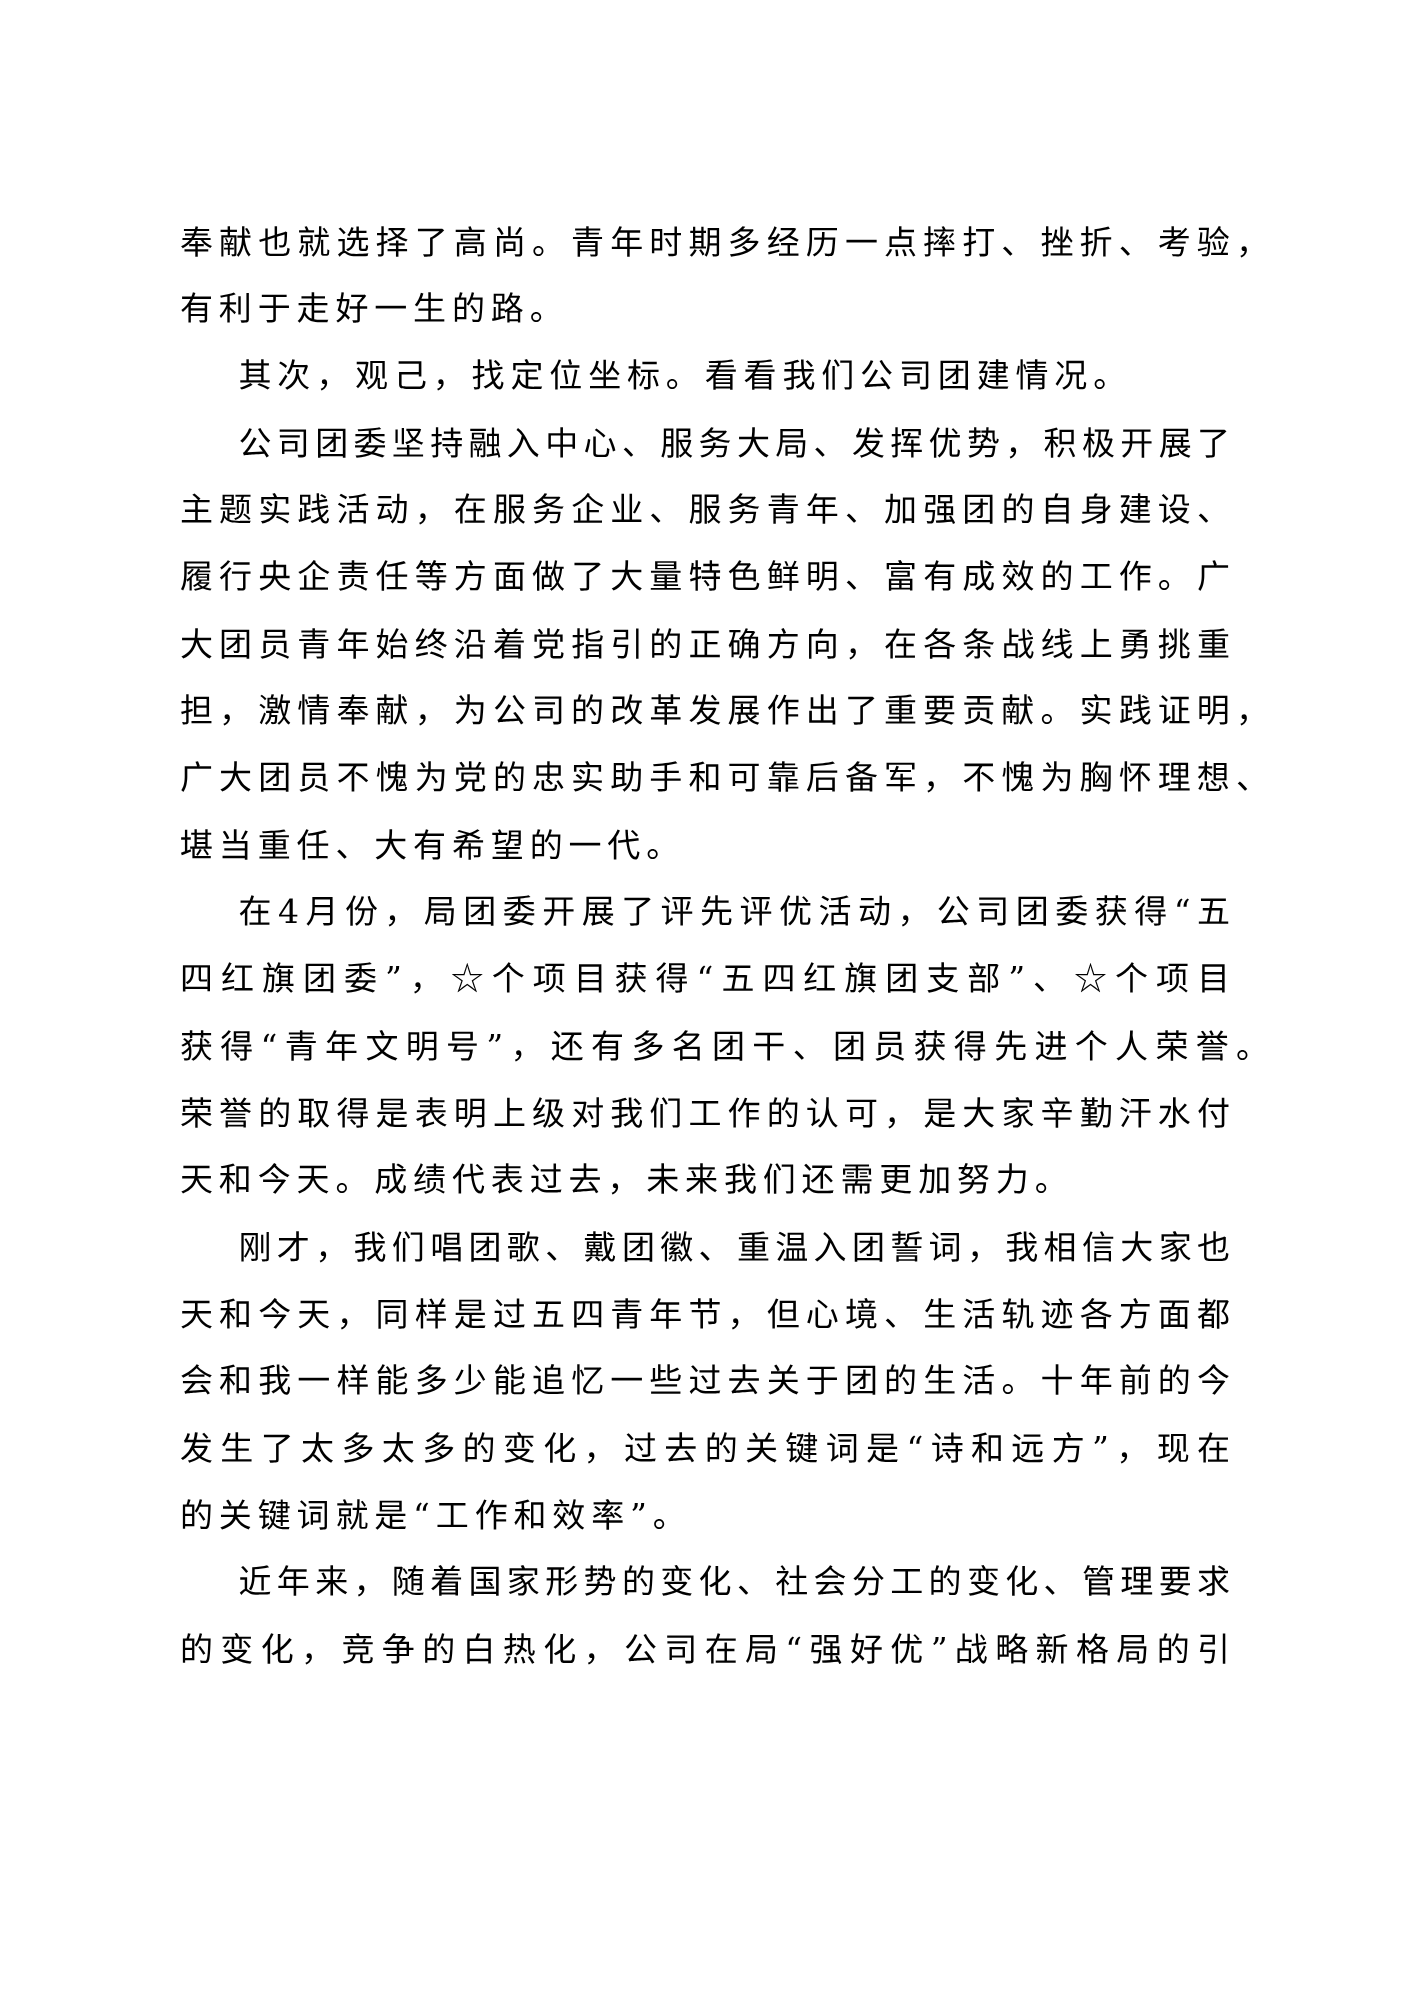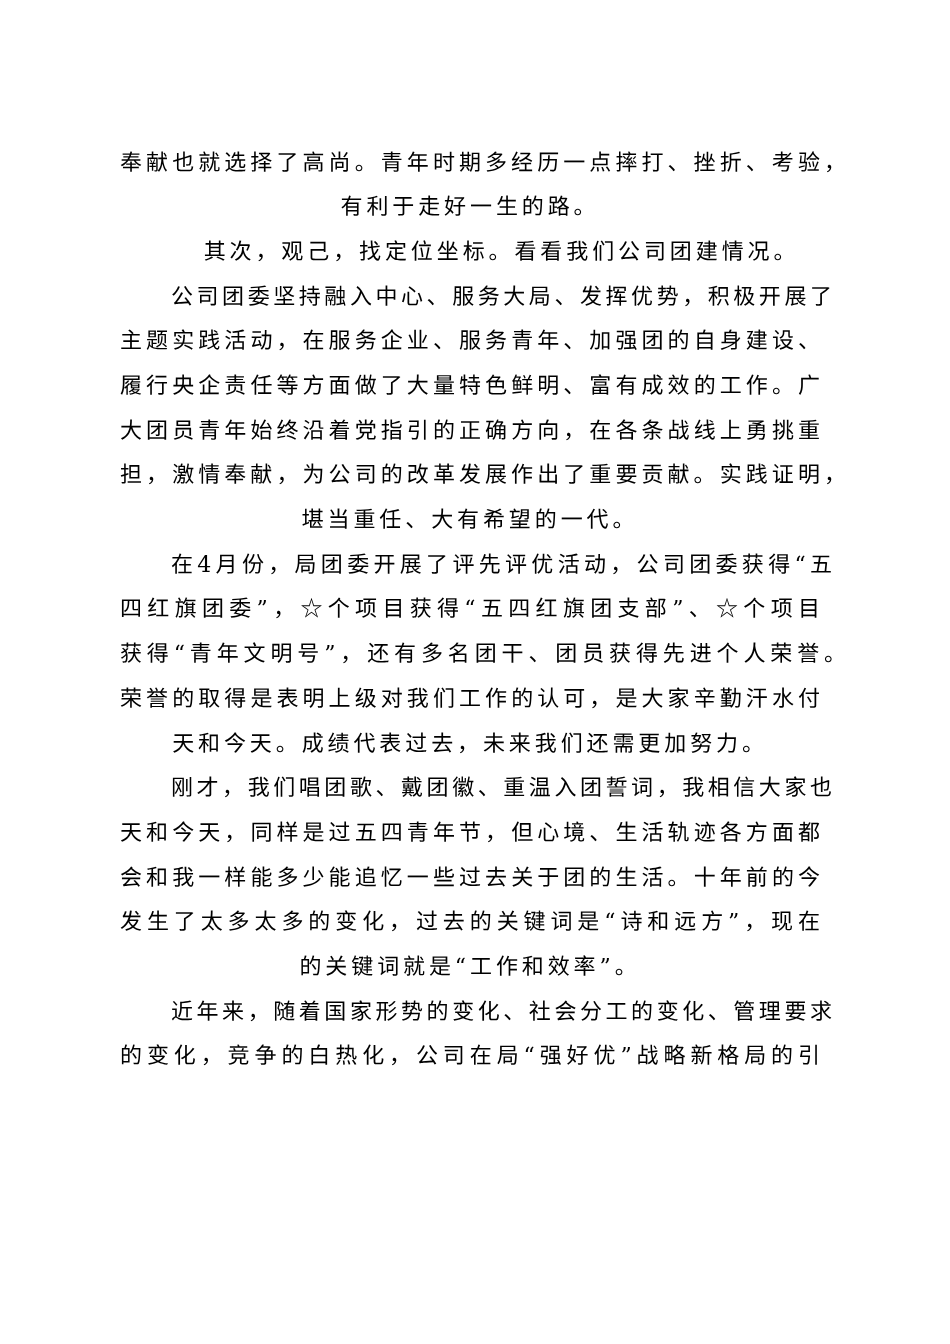--- a/index.html
+++ b/index.html
@@ -32,36 +32,36 @@
     .line {
       display: block;
       height: 44.7px;
       line-height: 44.7px;
       font-size: 22px;
       overflow: visible;
       width: 700px;
       box-sizing: border-box;
     }
     .line.indent {
-      margin-left: 51px;
+      margin-left: 39px;
       width: 661px;
     }
     .line.full {
       text-align: justify;
       text-align-last: justify;
       text-justify: inter-character;
     }
     .line.hang {
       width: 726px;
       text-align: justify;
       text-align-last: justify;
       text-justify: inter-character;
     }
     .line.last {
-      text-align: center;
+      text-align: left;
       letter-spacing: 3.9px;
     }
   </style>
 </head>
 <body>
 
 <div class="page">
   <div class="text-block">
 
     <div class="paragraph">
@@ -72,20 +72,21 @@
     <div class="paragraph">
       <div class="line indent last">其次，观己，找定位坐标。看看我们公司团建情况。</div>
     </div>
 
     <div class="paragraph">
       <div class="line indent full">公司团委坚持融入中心、服务大局、发挥优势，积极开展了</div>
       <div class="line full">主题实践活动，在服务企业、服务青年、加强团的自身建设、</div>
       <div class="line full">履行央企责任等方面做了大量特色鲜明、富有成效的工作。广</div>
       <div class="line full">大团员青年始终沿着党指引的正确方向，在各条战线上勇挑重</div>
       <div class="line hang">担，激情奉献，为公司的改革发展作出了重要贡献。实践证明，</div>
+      <div class="line hang">广大团员不愧为党的忠实助手和可靠后备军，不愧为胸怀理想、</div>
       <div class="line last">堪当重任、大有希望的一代。</div>
     </div>
 
     <div class="paragraph">
       <div class="line indent full">在4月份，局团委开展了评先评优活动，公司团委获得“五</div>
       <div class="line full">四红旗团委”，☆个项目获得“五四红旗团支部”、☆个项目</div>
       <div class="line hang">获得“青年文明号”，还有多名团干、团员获得先进个人荣誉。</div>
       <div class="line full">荣誉的取得是表明上级对我们工作的认可，是大家辛勤汗水付</div>
       <div class="line last">天和今天。成绩代表过去，未来我们还需更加努力。</div>
     </div>

